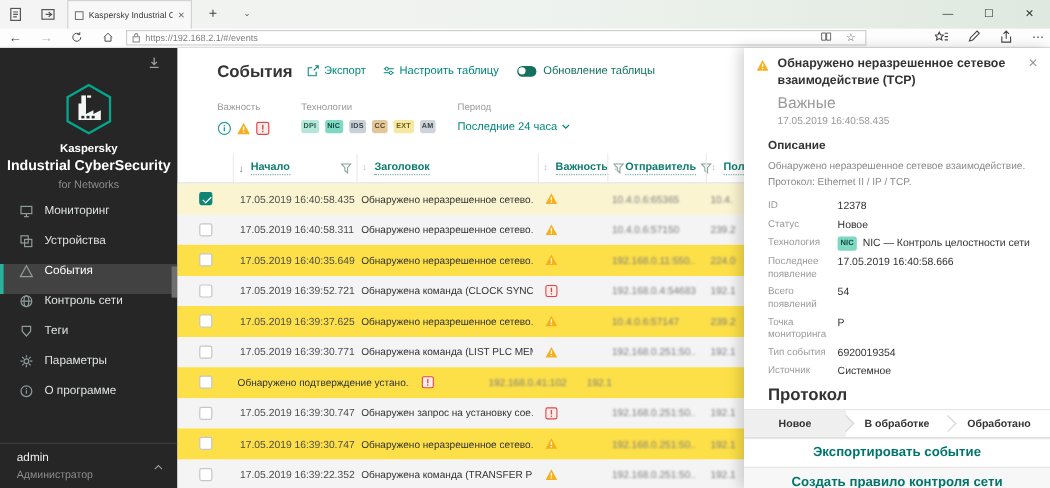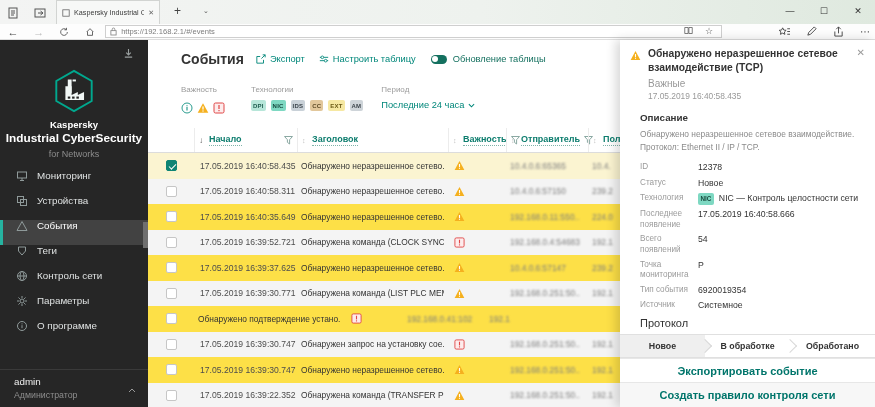--- a/index.html
+++ b/index.html
@@ -96,31 +96,31 @@
 .ttitle{color:#333;font-size:8.4px;white-space:nowrap;overflow:hidden}
 .sev{display:flex;padding-left:2px}
 .sev svg{width:11px;height:11px}
 .tip{color:#7d7d7d;font-size:8.4px;white-space:nowrap;filter:blur(1px)}
 
 .panel{position:absolute;right:0;top:0;width:255px;height:367px;background:#fff;box-shadow:-4px 0 10px rgba(0,0,0,.16);display:flex;flex-direction:column}
 .p-head{padding:7px 10px 0 10px;display:flex;gap:7px;flex:none}
 .p-warn svg{width:11px;height:11px}
 .p-title{font-size:10.3px;font-weight:bold;color:#333;line-height:1.32;width:204px}
 .p-close{color:#9a9a9a;font-size:10px;margin-left:auto;cursor:pointer}
-.p-sev{font-size:10px;color:#999;margin:4px 0 0 28px;flex:none}
+.p-sev{font-size:13px;color:#999;margin:4px 0 0 28px;flex:none}
 .p-time{font-size:8.4px;color:#999;margin:2px 0 0 28px;flex:none}
 .p-sec{font-size:9.8px;font-weight:bold;color:#333;margin:11px 0 0 20px;flex:none}
 .p-desc{font-size:8.4px;color:#8a8a8a;line-height:1.5;margin:5px 20px 0;white-space:pre-line;flex:none}
 .p-fields{margin:9px 0 0 20px;flex:none}
 .p-row{display:flex;margin-bottom:4px}
 .p-label{width:58px;font-size:8.2px;color:#9b9b9b;line-height:1.3;flex:none}
 .p-val{font-size:8.7px;color:#333;line-height:1.3;display:flex;align-items:flex-start;gap:5px}
 .p-badge{font-size:6.3px;font-weight:bold;background:#7ed8c2;color:#174a3e;padding:2px 2.5px;border-radius:2px;flex:none}
 .p-badge:empty{display:none}
-.p-proto{font-size:11px;font-weight:normal;color:#333;margin:auto 0 5px 20px}
+.p-proto{font-size:14px;font-weight:bold;color:#333;margin:auto 0 5px 20px}
 .p-tabs{display:flex;border-top:1px solid #e0e0e0;border-bottom:1px solid #e0e0e0;height:24px;flex:none}
 .p-tab{flex:1;display:flex;align-items:center;justify-content:center;font-size:8.8px;font-weight:bold;color:#333;background:#fff;position:relative}
 .p-tab.active{background:#efefef}
 .p-tab:not(:last-child)::after{content:'';position:absolute;right:-5px;top:50%;width:9px;height:9px;transform:translateY(-50%) rotate(45deg);border-top:1px solid #d8d8d8;border-right:1px solid #d8d8d8;background:inherit;z-index:2}
 .p-act{height:24px;display:flex;align-items:center;justify-content:center;font-size:11px;font-weight:bold;color:#00756b;border-top:1px solid #e7e7e7;background:#fff;cursor:pointer;flex:none}
 .p-act.alt{background:#f7f7f7;height:25px}
 </style>
 </head>
 <body>
 
@@ -237,35 +237,35 @@
               <svg viewBox="0 0 12 12">
                 <path d="M6 1.5L11 10.5H1z" fill="none" stroke="currentColor"></path>
               </svg>
             </span>
             <span class="nlabel">События</span>
           </div>
 
           <div class="nav-item">
             <span class="nicon">
               <svg viewBox="0 0 12 12">
-                <path d="M2.5 2h7v4L6 10 2.5 6z" fill="none" stroke="currentColor"></path>
-              </svg>
-            </span>
-            <span class="nlabel">Теги</span>
+                <circle cx="6" cy="6" r="4.5" fill="none" stroke="currentColor"></circle>
+                <ellipse cx="6" cy="6" rx="2" ry="4.5" fill="none" stroke="currentColor"></ellipse>
+                <path d="M1.5 6h9" stroke="currentColor"></path>
+              </svg>
+            </span>
+            <span class="nlabel">Контроль сети</span>
           </div>
 
           <div class="nav-item">
             <span class="nicon">
               <svg viewBox="0 0 12 12">
-                <circle cx="6" cy="6" r="4.5" fill="none" stroke="currentColor"></circle>
-                <ellipse cx="6" cy="6" rx="2" ry="4.5" fill="none" stroke="currentColor"></ellipse>
-                <path d="M1.5 6h9" stroke="currentColor"></path>
-              </svg>
-            </span>
-            <span class="nlabel">Контроль сети</span>
+                <path d="M2.5 2h7v4L6 10 2.5 6z" fill="none" stroke="currentColor"></path>
+              </svg>
+            </span>
+            <span class="nlabel">Теги</span>
           </div>
 
           <div class="nav-item">
             <span class="nicon">
               <svg viewBox="0 0 12 12">
                 <circle cx="6" cy="6" r="2" fill="none" stroke="currentColor"></circle>
                 <path d="M6 1v2M6 9v2M1 6h2M9 6h2M2.5 2.5l1.4 1.4M8.1 8.1l1.4 1.4M9.5 2.5L8.1 3.9M3.9 8.1L2.5 9.5" stroke="currentColor"></path>
               </svg>
             </span>
             <span class="nlabel">Параметры</span>

